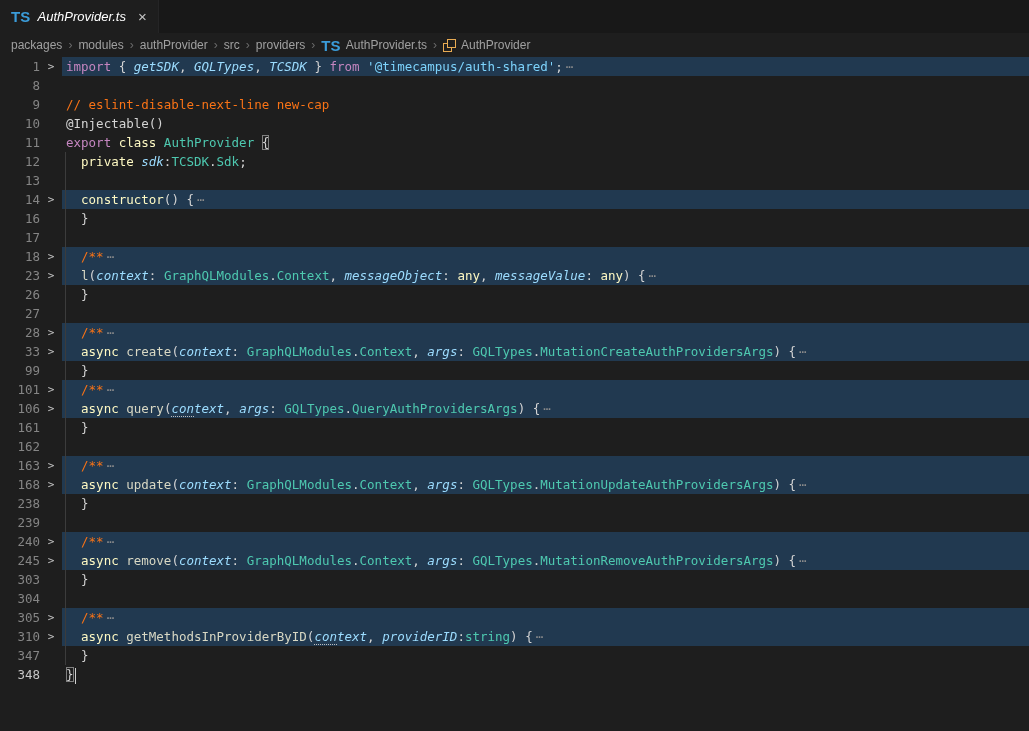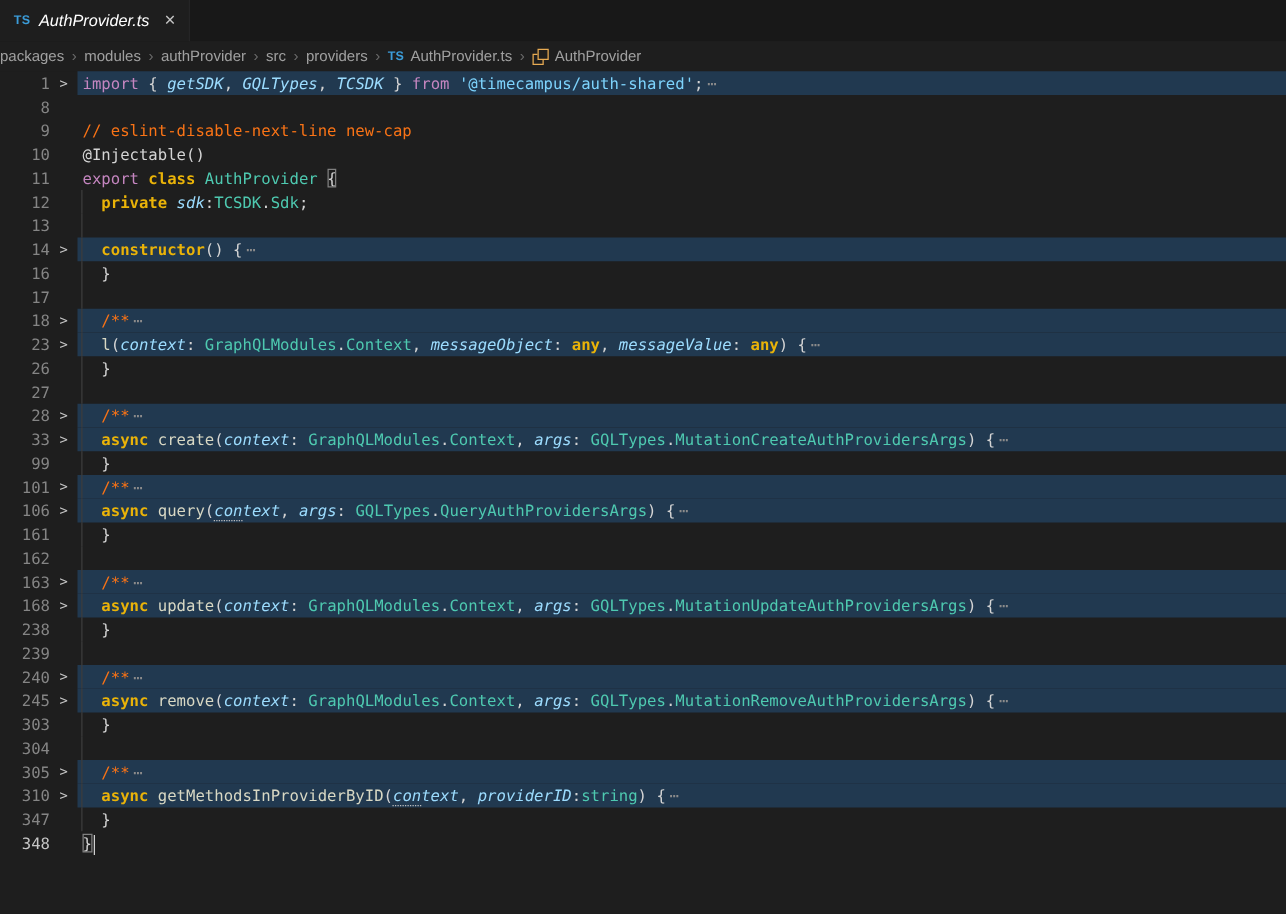--- a/index.html
+++ b/index.html
@@ -11,28 +11,28 @@
   }
   
   .tabbar { height:33px; background:#181818; display:flex; align-items:stretch; }
   .tab {
     display:flex; align-items:center; gap:7px;
     background:#1e1e1e; padding:0 11px;
     border-right:1px solid #252526;
   }
   .tab-title { font-size:13px; font-style:italic; color:#ffffff; }
   .ts-icon {
-    font-size:10px; font-weight:bold; color:#3b9cd9;
+    font-size:15px; font-weight:bold; color:#3b9cd9;
     font-family:"Liberation Sans", sans-serif; letter-spacing:0.2px;
   }
   .close { color:#c5c5c5; font-size:15px; line-height:1; margin-left:5px; }
   
   .breadcrumbs {
     height:24px; background:#1e1e1e; display:flex; align-items:center;
-    font-size:12px; color:#a0a0a0; white-space:nowrap;
+    padding-left:11px; font-size:12px; color:#a0a0a0; white-space:nowrap;
   }
   .crumb { display:flex; align-items:center; gap:5px; }
   .sep { color:#6a6a6a; margin:0 6px; font-size:12px; }
   .class-icon { width:13px; height:13px; position:relative; display:inline-block; }
   .class-icon::before {
     content:""; position:absolute; left:0; bottom:0; width:7px; height:7px;
     border:1.5px solid #e8ab53;
   }
   .class-icon::after {
     content:""; position:absolute; right:0; top:0; width:7px; height:7px;
@@ -55,21 +55,21 @@
     font-size:11px; user-select:none;
   }
   .content { flex:1; position:relative; padding-left:4px; white-space:pre; color:#d4d4d4; }
   .row.hl .content { background:#213950; }
   .content.g::before {
     content:""; position:absolute; left:3px; top:0; bottom:0; width:1px;
     background:#3c3c3c;
   }
   
   .p { color:#c586c0; }
-  .b { color:#eab308;font-weight:bold; }
+  .b { color:#fef9c3; }
   .t { color:#4ec9b0; }
   .v { color:#9cdcfe;font-style:italic; }
   .f { color:#d4d4d4; }
   .m { color:#d8d8c4; }
   .c { color:#f97316; }
   .s { color:#7dd3fc; }
   .e { color:#8b8b8b; margin-left:3px; letter-spacing:1px; }
   .hint { border-bottom:1.5px dotted #bdbdbd; }
   .bm { outline:1px solid #808080; outline-offset:-1px; }
   .cursor {

